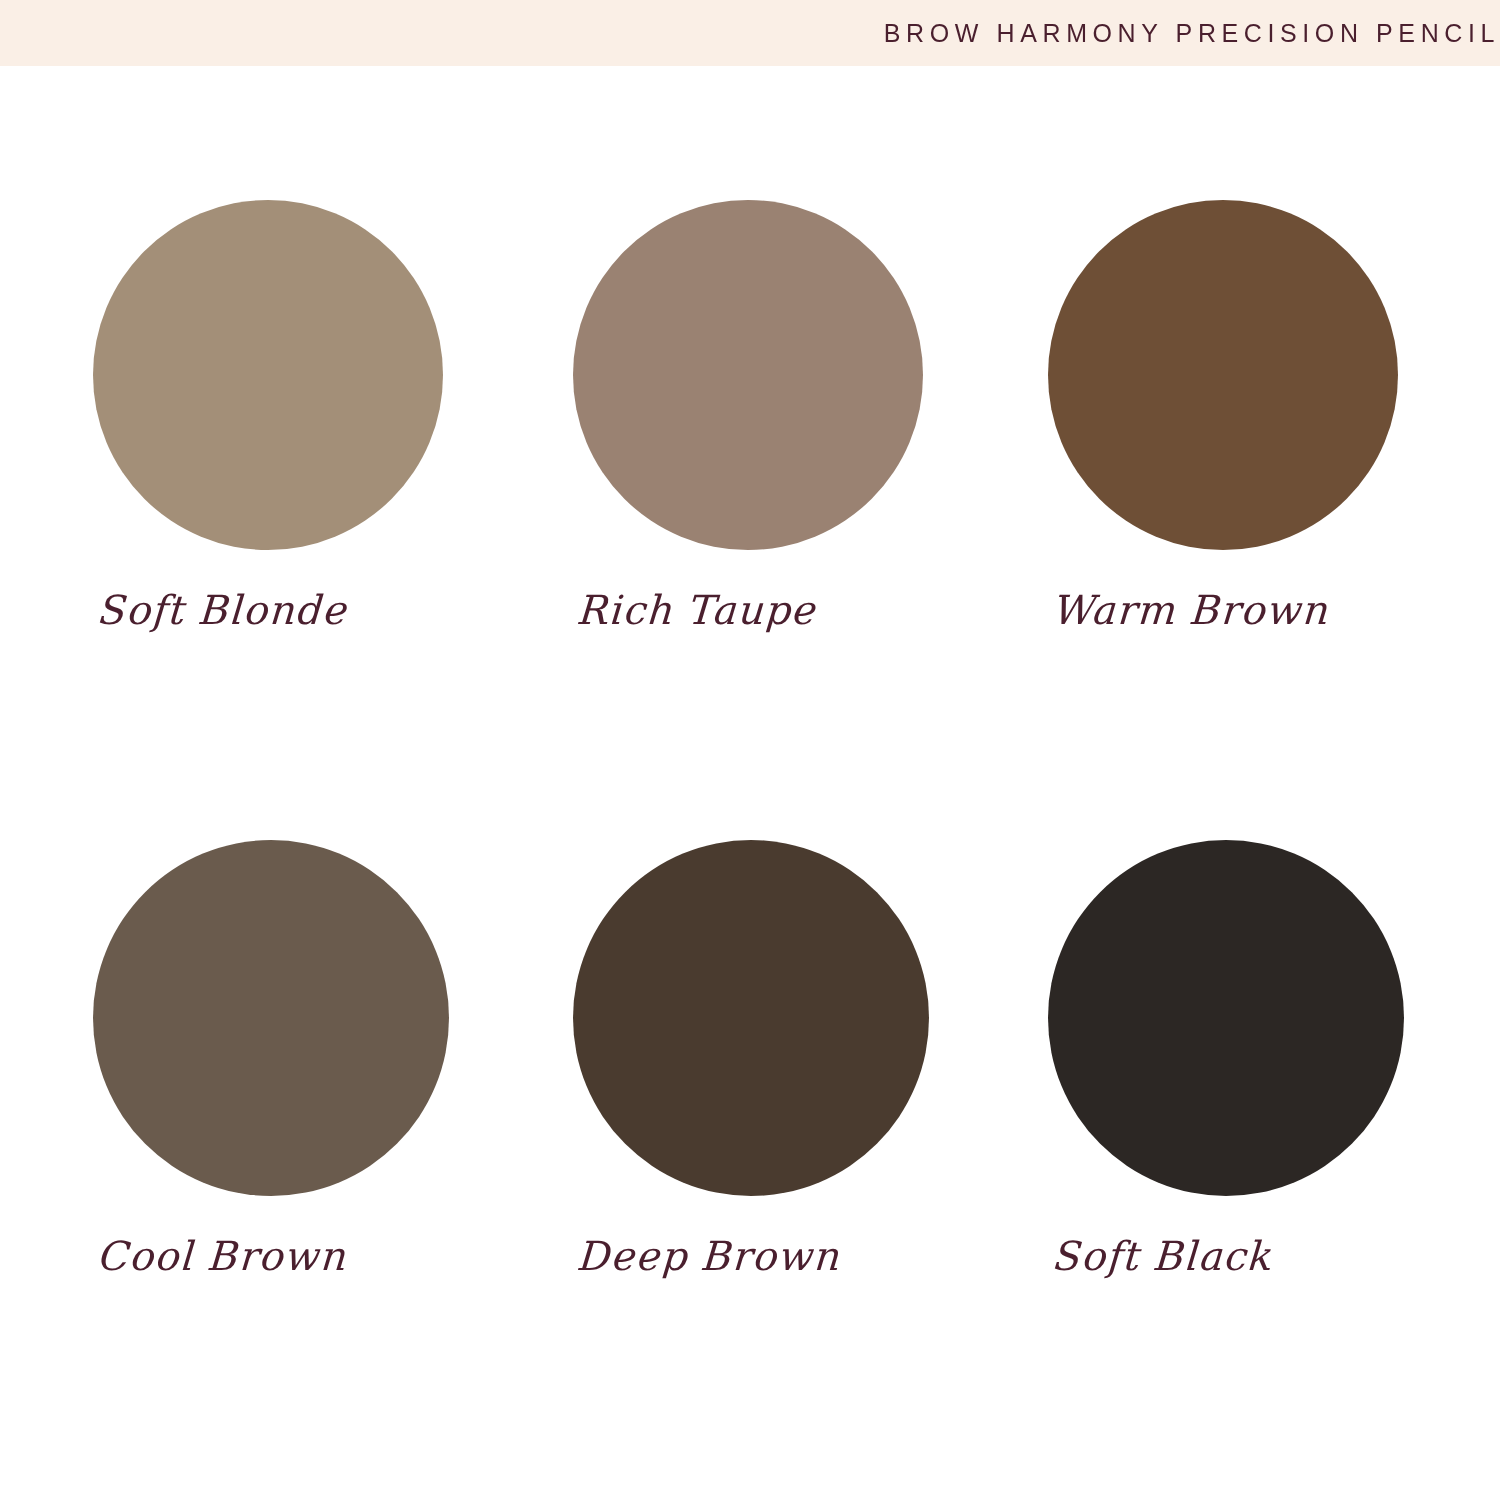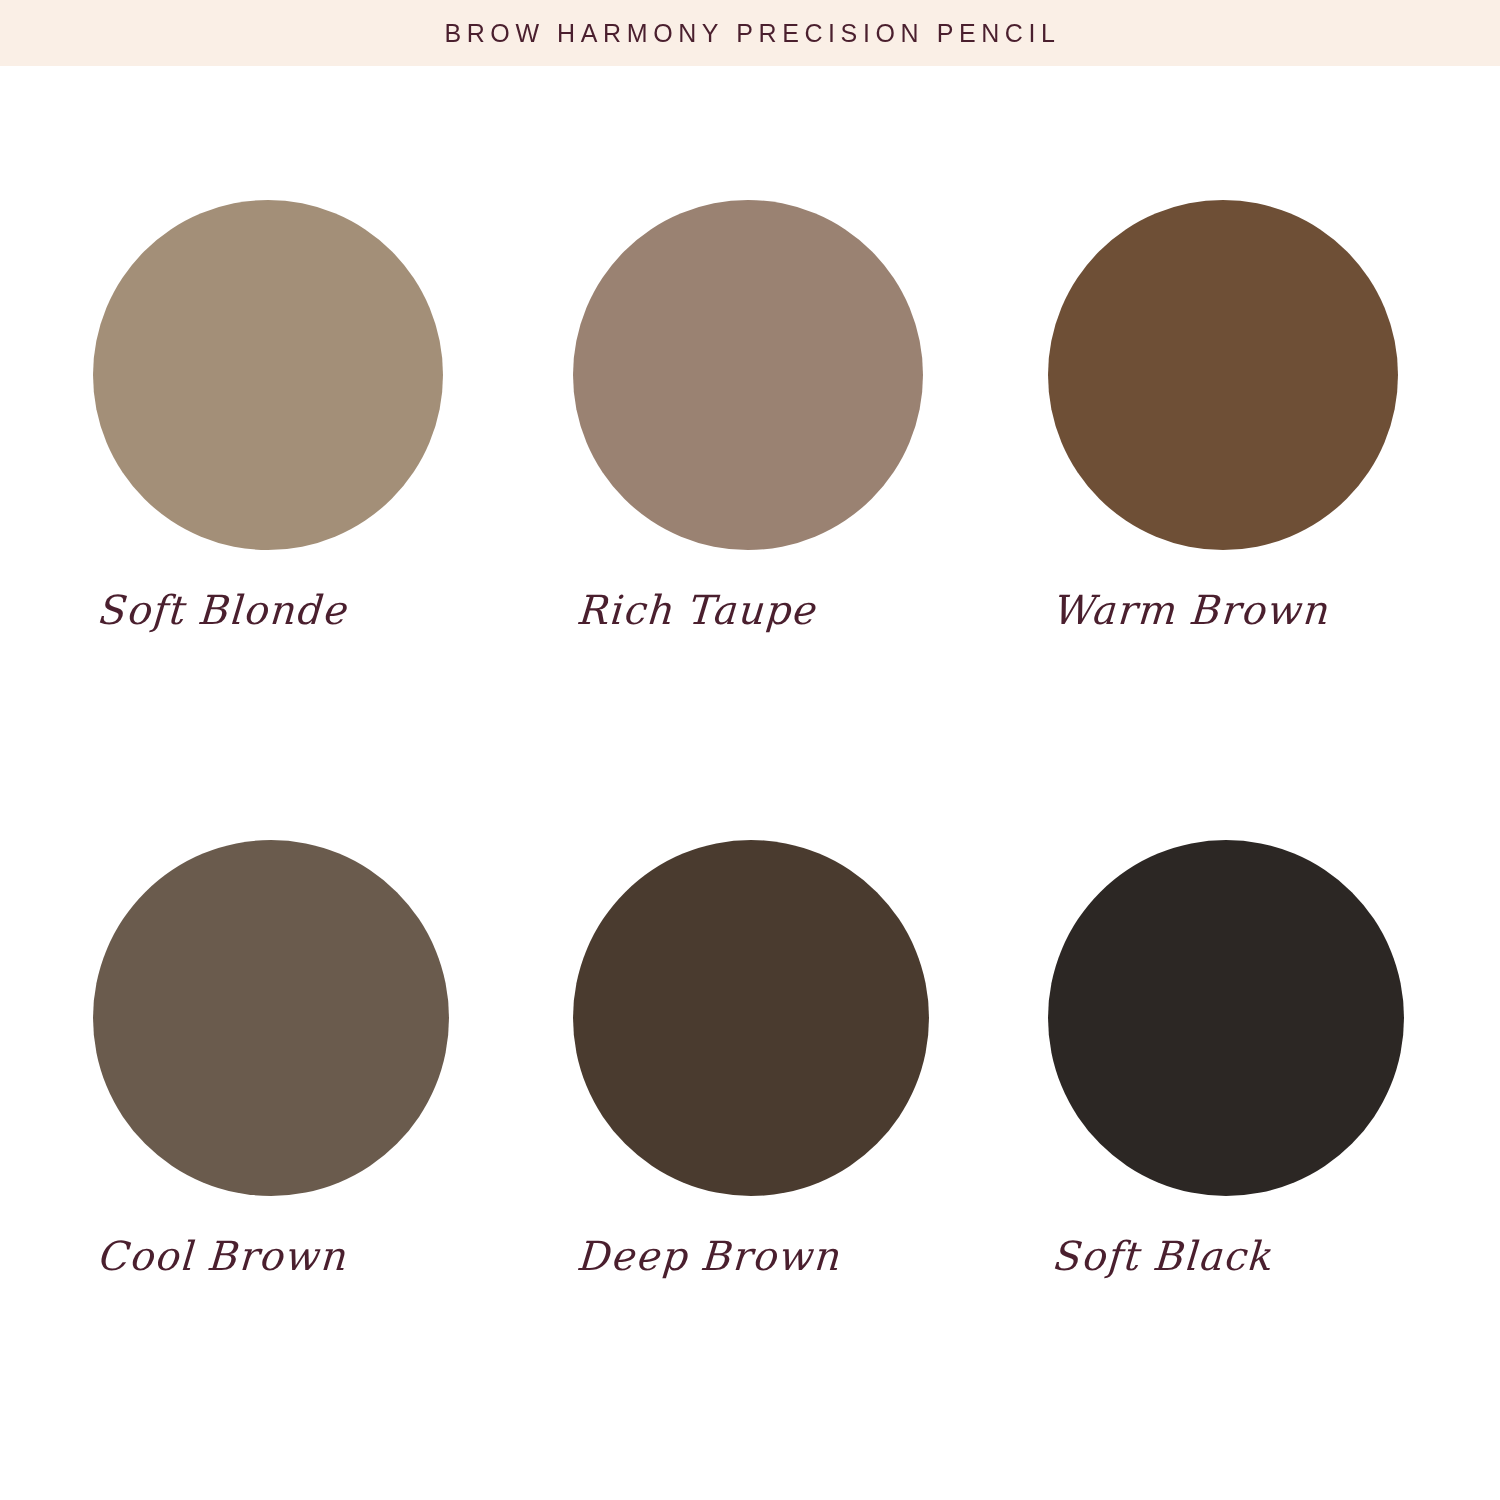--- a/index.html
+++ b/index.html
@@ -23,21 +23,21 @@
   
   .header-band {
     position: absolute;
     left: 0;
     top: 0;
     width: 1500px;
     height: 66px;
     background: #FAEFE6;
     display: flex;
     align-items: center;
-    justify-content: center;
+    justify-content: flex-end;
   }
   .header-title {
     font-family: "Liberation Sans", sans-serif;
     font-size: 25px;
     font-weight: 400;
     letter-spacing: 5.6px;
     color: #4A1F2E;
     text-transform: uppercase;
     white-space: nowrap;
     line-height: 1;

